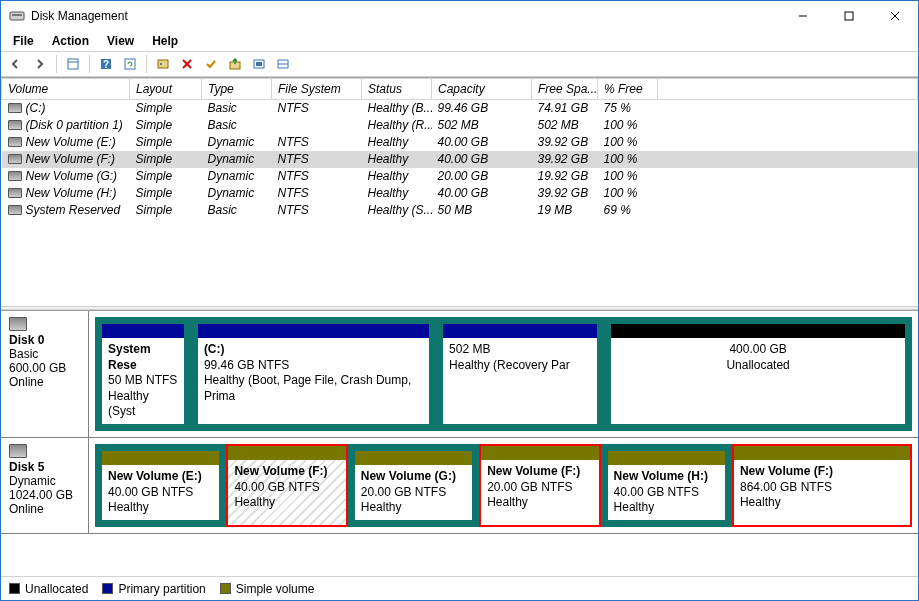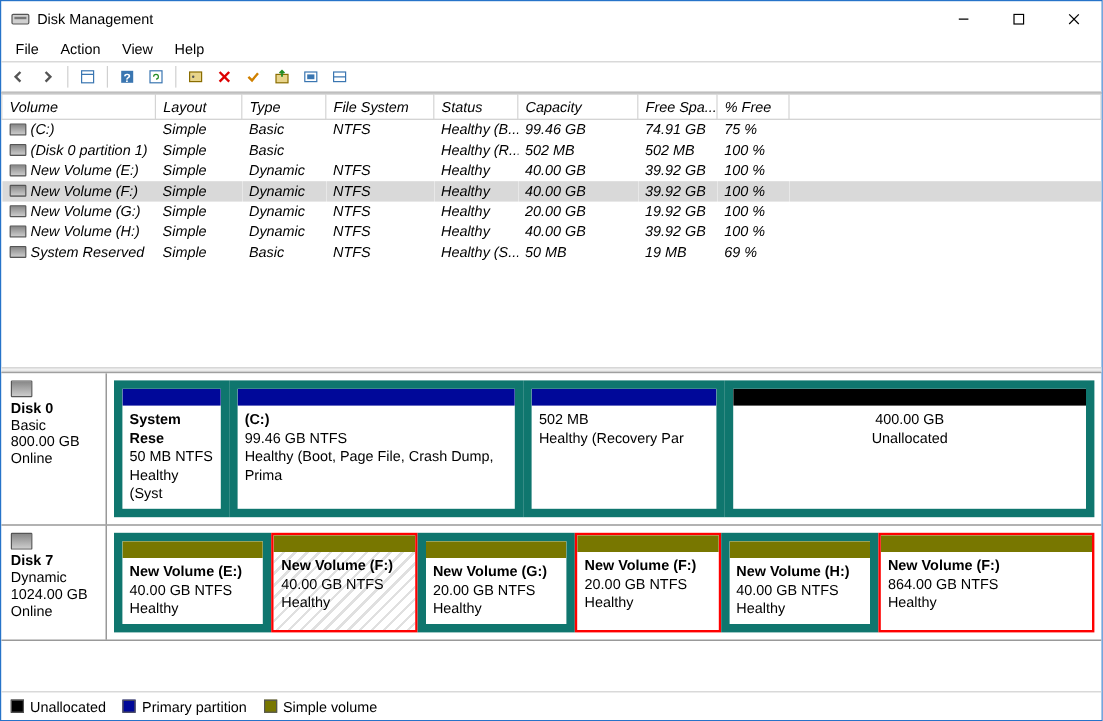--- a/index.html
+++ b/index.html
@@ -5,21 +5,21 @@
   * { box-sizing: border-box; }
   body { margin: 0; font-family: "Segoe UI", Tahoma, sans-serif; font-size: 12px; background: #fff; color: #000; }
   .window { width: 919px; height: 601px; border: 1px solid #2673c9; display: flex; flex-direction: column; background: #fff; }
   .titlebar { height: 30px; display: flex; align-items: center; padding-left: 8px; }
   .titlebar .icon { width: 16px; height: 16px; margin-right: 6px; }
   .titlebar .title { flex: 1; font-size: 12px; }
   .winbtns { display: flex; height: 100%; }
   .winbtn { width: 46px; display: flex; align-items: center; justify-content: center; }
   .winbtn svg { width: 10px; height: 10px; }
   .menubar { height: 20px; display: flex; align-items: center; padding: 0 4px; gap: 2px; }
-  .menuitem { padding: 2px 8px; }
+  .menuitem { padding: 2px 8px; font-weight: bold; }
   .toolbar { height: 26px; border-top: 1px solid #d0d0d0; border-bottom: 1px solid #d0d0d0; display: flex; align-items: center; padding: 0 4px; gap: 2px; }
   .tbtn { width: 22px; height: 22px; display: flex; align-items: center; justify-content: center; border: 1px solid transparent; }
   .tsep { width: 1px; height: 18px; background: #d0d0d0; margin: 0 3px; }
   .content { flex: 1; display: flex; flex-direction: column; border-top: 1px solid #a0a0a0; overflow: hidden;}
   .grid-wrap { height: 228px; overflow: auto; }
   table.volgrid { width: 100%; border-collapse: collapse; table-layout: fixed; font-style: italic; }
   .volgrid th { text-align: left; font-weight: normal; background: #fff; border: 1px solid #d4d4d4; padding: 3px 6px; height: 20px; white-space: nowrap; overflow: hidden;}
   .volgrid td { padding: 1px 6px; white-space: nowrap; overflow: hidden; height: 17px;}
   .volgrid tr.selected td { background: #d9d9d9; }
   .volcell { display: flex; align-items: center; gap: 4px; }
@@ -300,21 +300,21 @@
           </tbody>
         </table>
     </div>
     <div class="splitter"></div>
     <div class="diskmap" id="diskmap">
         <div class="diskrow">
           <div class="diskinfo">
             <div class="dicon"></div>
             <div class="dtitle">Disk 0</div>
             <div>Basic</div>
-            <div>800.00 GB</div>
+            <div>600.00 GB</div>
             <div>Online</div>
           </div>
           <div class="partbar">
             <div class="part" style="flex: 0.85 1 0%;">
               <div class="topband band-navy"></div>
               <div class="plabel"><b>System Rese</b><br>50 MB NTFS<br>Healthy (Syst</div>
             </div>
             <div class="part" style="flex: 2.4 1 0%;">
               <div class="topband band-navy"></div>
               <div class="plabel"><b>(C:)</b><br>99.46 GB NTFS<br>Healthy (Boot, Page File, Crash Dump, Prima</div>
@@ -325,21 +325,21 @@
             </div>
             <div class="part" style="flex: 3.05 1 0%; text-align: center;">
               <div class="topband band-black"></div>
               <div class="plabel">400.00 GB<br>Unallocated</div>
             </div>
           </div>
         </div>
         <div class="diskrow">
           <div class="diskinfo">
             <div class="dicon"></div>
-            <div class="dtitle">Disk 7</div>
+            <div class="dtitle">Disk 5</div>
             <div>Dynamic</div>
             <div>1024.00 GB</div>
             <div>Online</div>
           </div>
           <div class="partbar">
             <div class="part" style="flex: 1 1 0%;">
               <div class="topband band-olive"></div>
               <div class="plabel"><b>New Volume  (E:)</b><br>40.00 GB NTFS<br>Healthy</div>
             </div>
             <div class="part highlight hatched" style="flex: 1 1 0%;">

